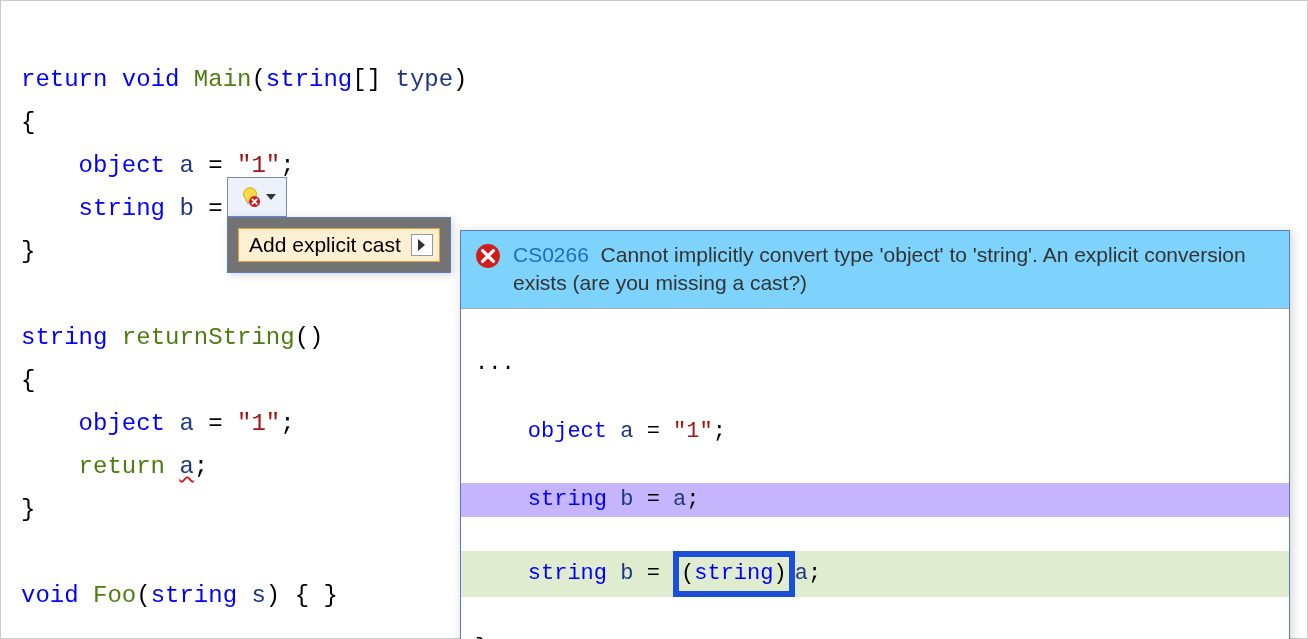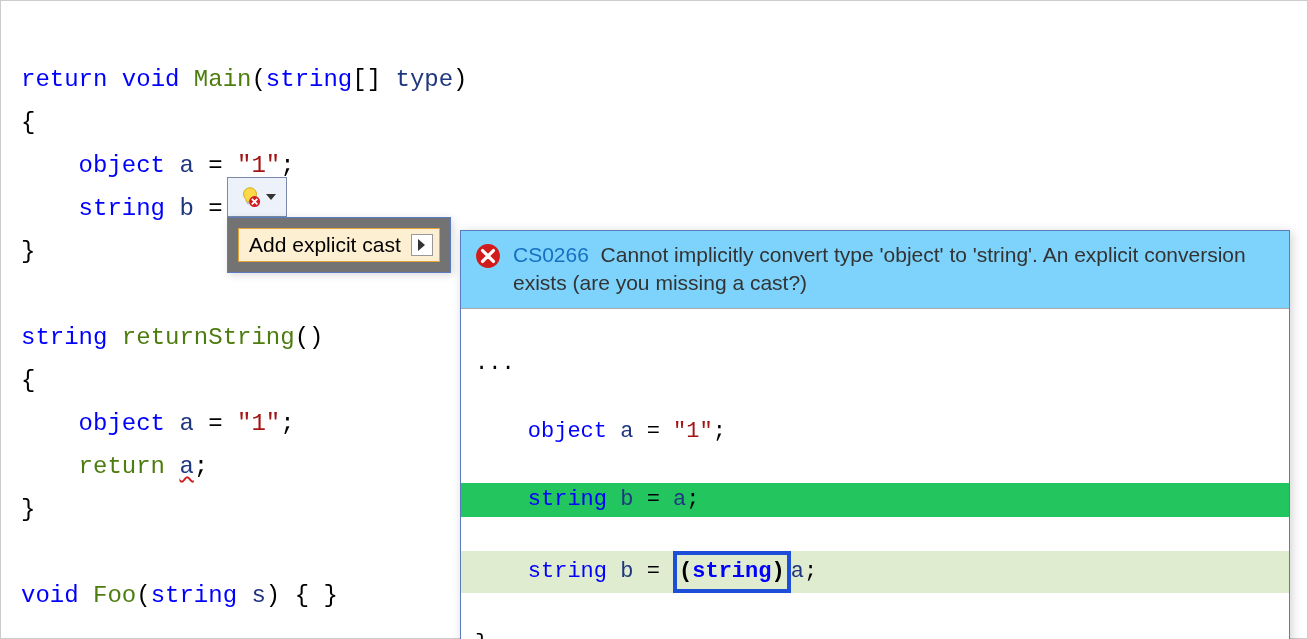--- a/index.html
+++ b/index.html
@@ -113,27 +113,26 @@
 
   .preview-diff {
     border-top: 1px solid #aaa;
     font-family: Consolas, "Courier New", monospace;
     font-size: 22px;
     line-height: 34px;
     white-space: pre;
     padding: 4px 0 6px 0;
   }
   .preview-diff .row { padding: 0 14px; }
-  .preview-diff .row.del { background: #22c55e; }
+  .preview-diff .row.del { background: #c4b5fd; }
   .preview-diff .row.add { background: #e0ecd0; }
   .cast-box {
-    border: 4px solid #1d4ed8;
+    border: 6px solid #1d4ed8;
     padding: 0 2px;
     display: inline-block;
-    font-weight: bold;
   }
 </style>
 </head>
 <body>
 
 <div class="editor">
 <span class="kw">return</span><span class="plain"> </span><span class="kw">void</span><span class="plain"> </span><span class="pur">Main</span><span class="plain">(</span><span class="kw">string</span><span class="plain">[]</span><span class="ident"> type</span><span class="plain">)</span>
 <span class="plain">{</span>
 <span class="plain">    </span><span class="kw">object</span><span class="ident"> a</span><span class="plain"> = </span><span class="str">"1"</span><span class="plain">;</span>
 <span class="plain">    </span><span class="kw">string</span><span class="ident"> b</span><span class="plain"> = </span><span class="ident squiggle">a</span><span class="plain">;</span>

